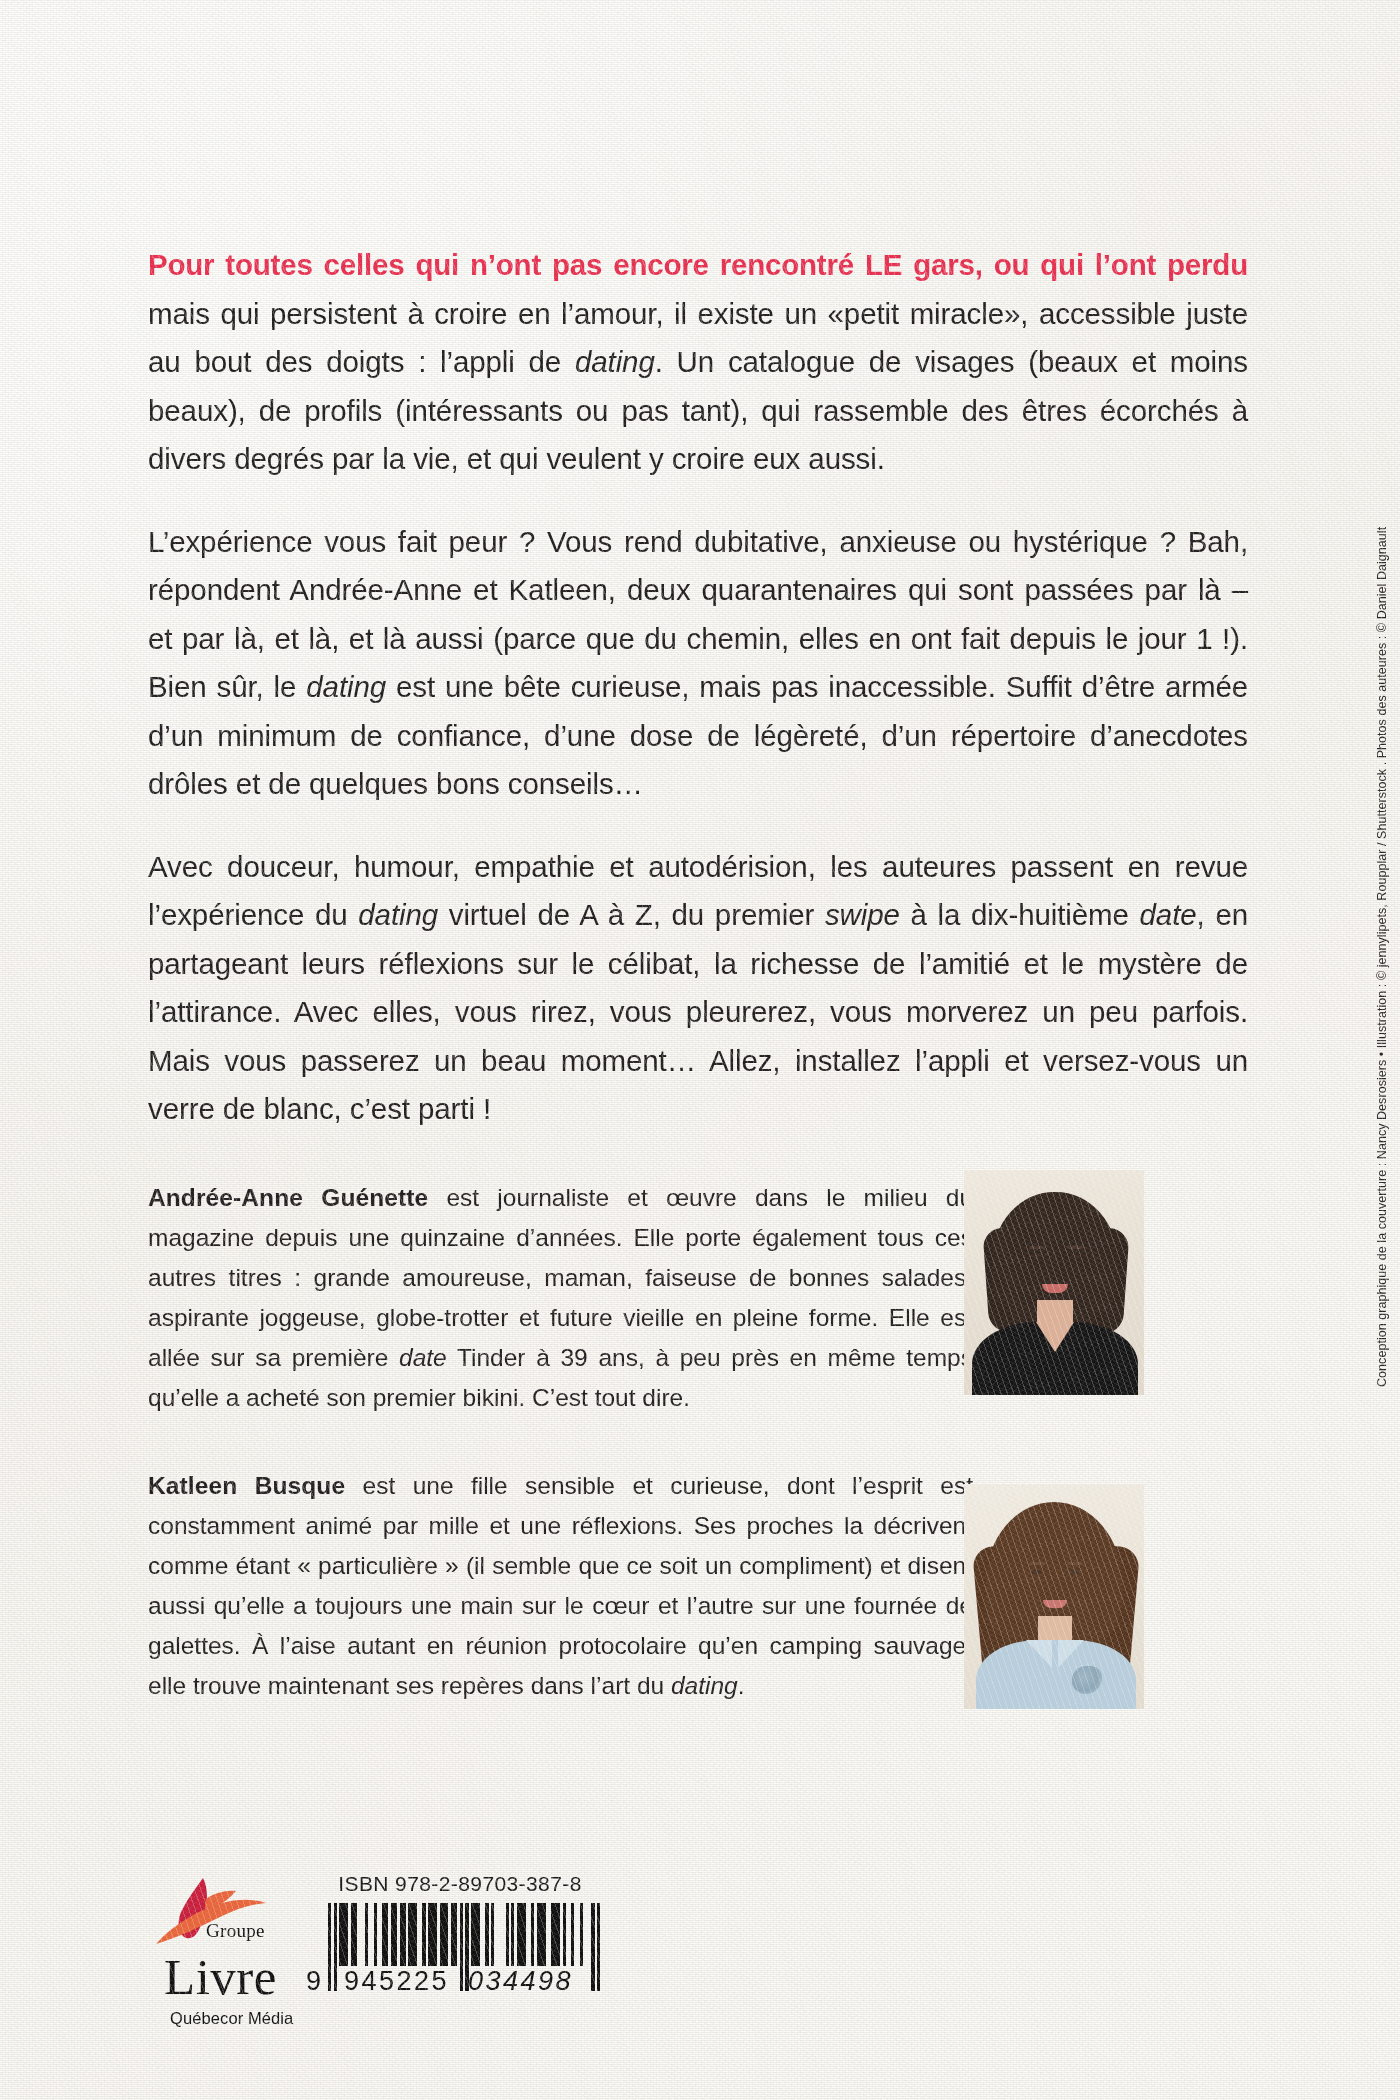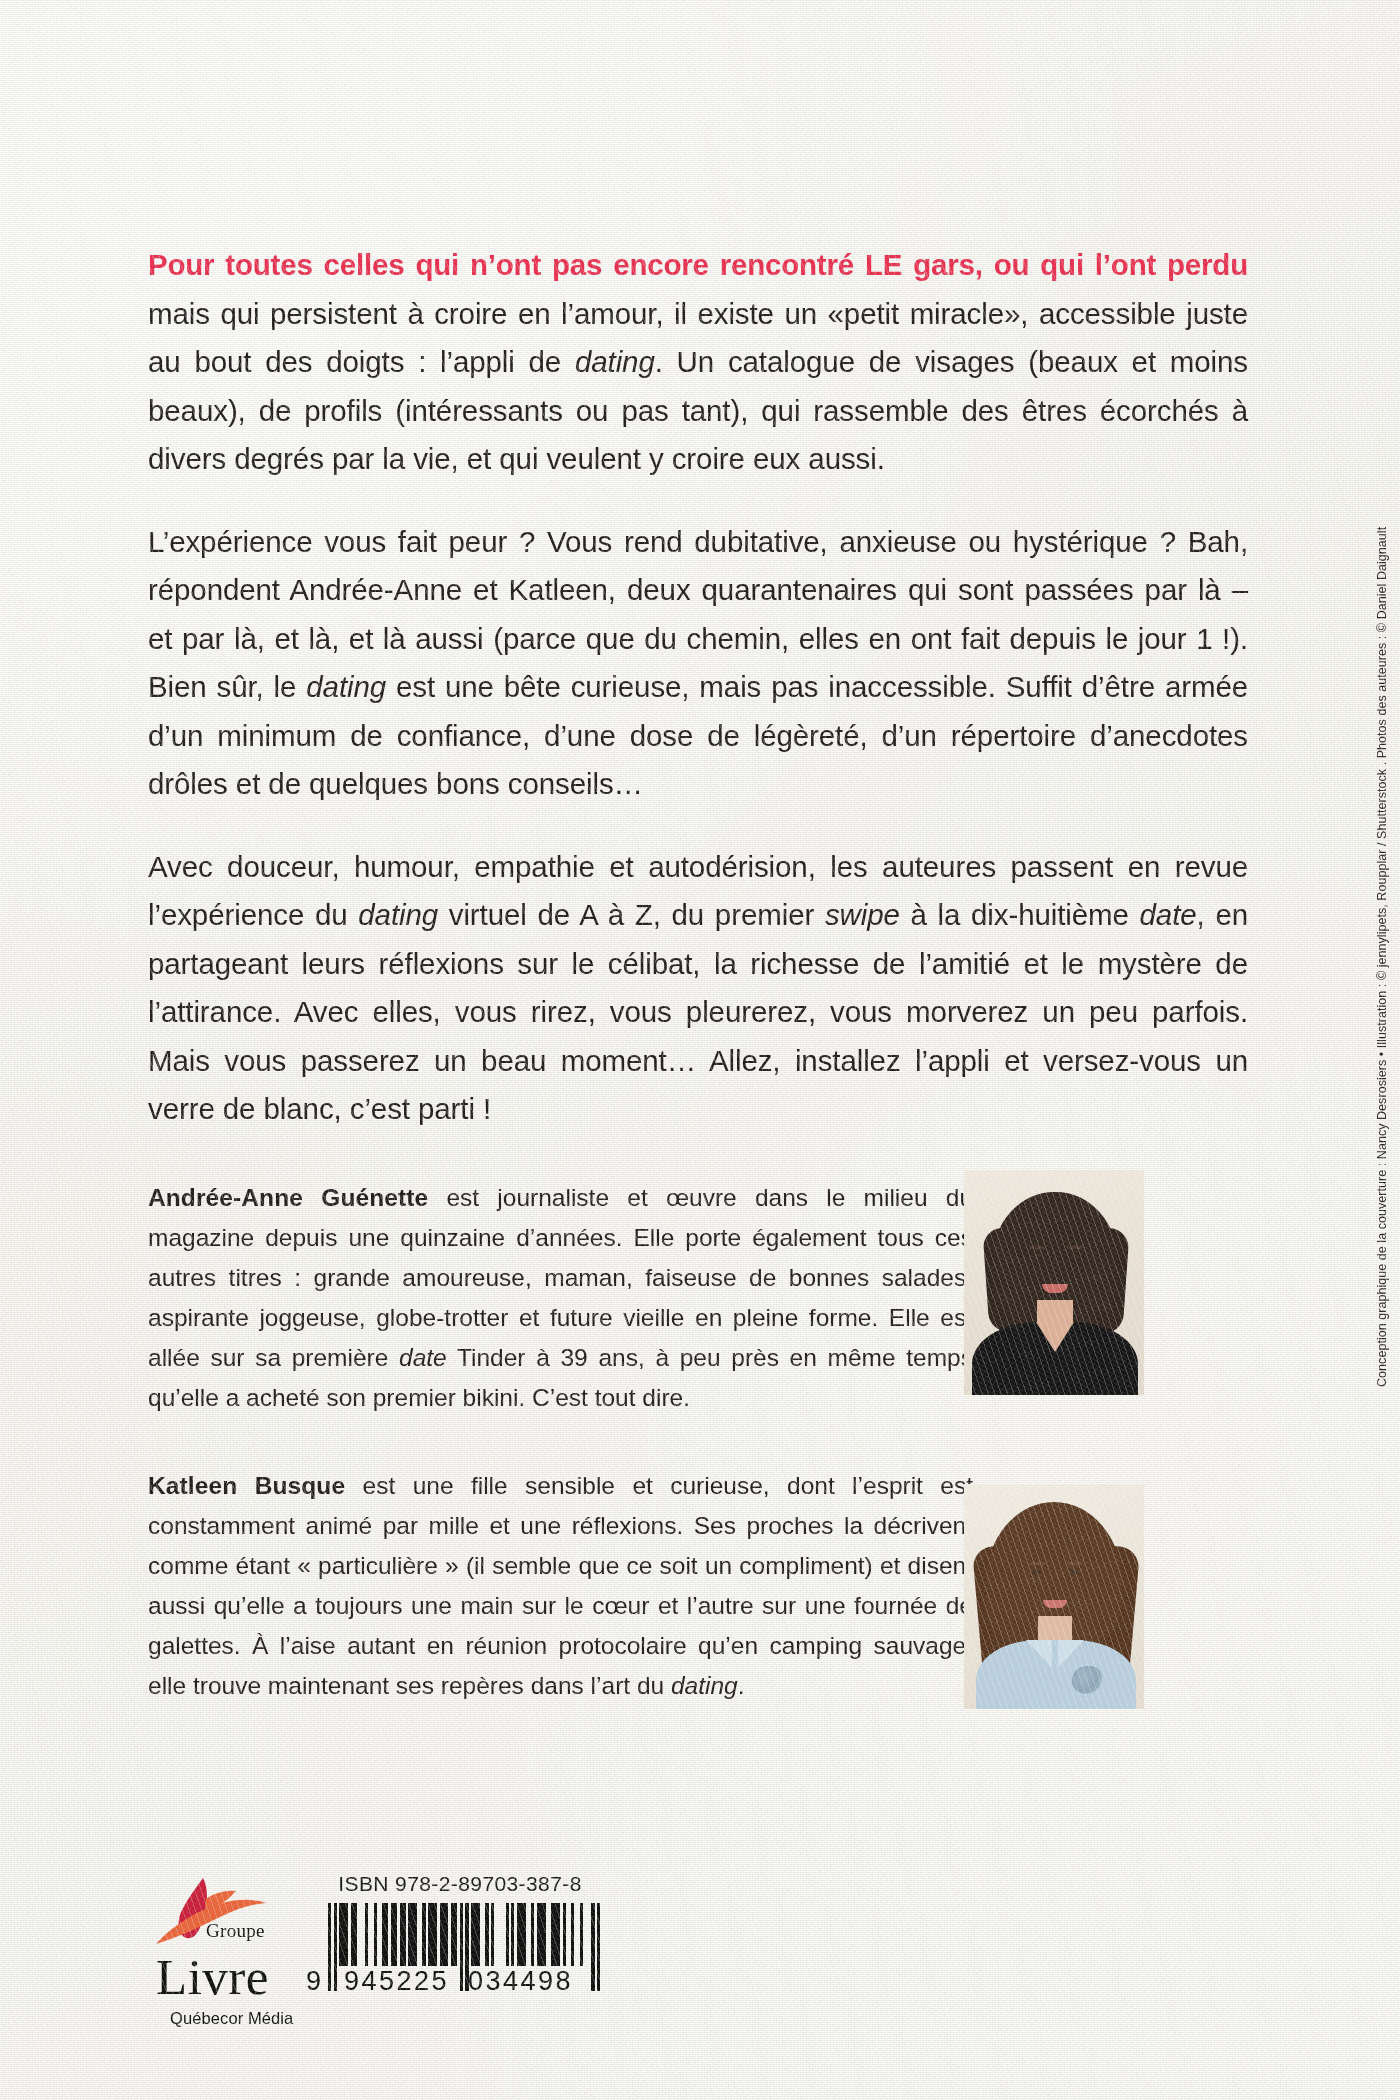--- a/index.html
+++ b/index.html
@@ -288,21 +288,21 @@
   .logo-groupe {
     position: absolute;
     left: 58px; top: 44px;
     font-family: "Liberation Serif", serif;
     font-size: 19px;
     color: #111;
     letter-spacing: 0.3px;
   }
   .logo-livre {
     position: absolute;
-    left: 8px; top: 76px;
+    left: 16px; top: 76px;
     font-family: "Liberation Serif", serif;
     font-size: 51px;
     line-height: 51px;
     color: #111;
     letter-spacing: 0.5px;
   }
   .logo-quebecor {
     position: absolute;
     left: 22px; top: 133px;
     font-size: 16.5px;
@@ -345,21 +345,21 @@
   }
   .bc-digit {
     position: absolute;
     font-size: 27px;
     color: #111;
     letter-spacing: 2.5px;
     font-family: "Liberation Sans", sans-serif;
   }
   .bc-lead { left: -22px; top: 0; }
   .bc-grp1 { left: 16px; top: 0; }
-  .bc-grp2 { left: 140px; top: 0; }
+  .bc-grp2 { left: 140px; top: 0; font-style: italic; }
 </style>
 </head>
 <body>
 
 <div class="page">
 
   <div class="content">
 
     <div class="blurb">
 

